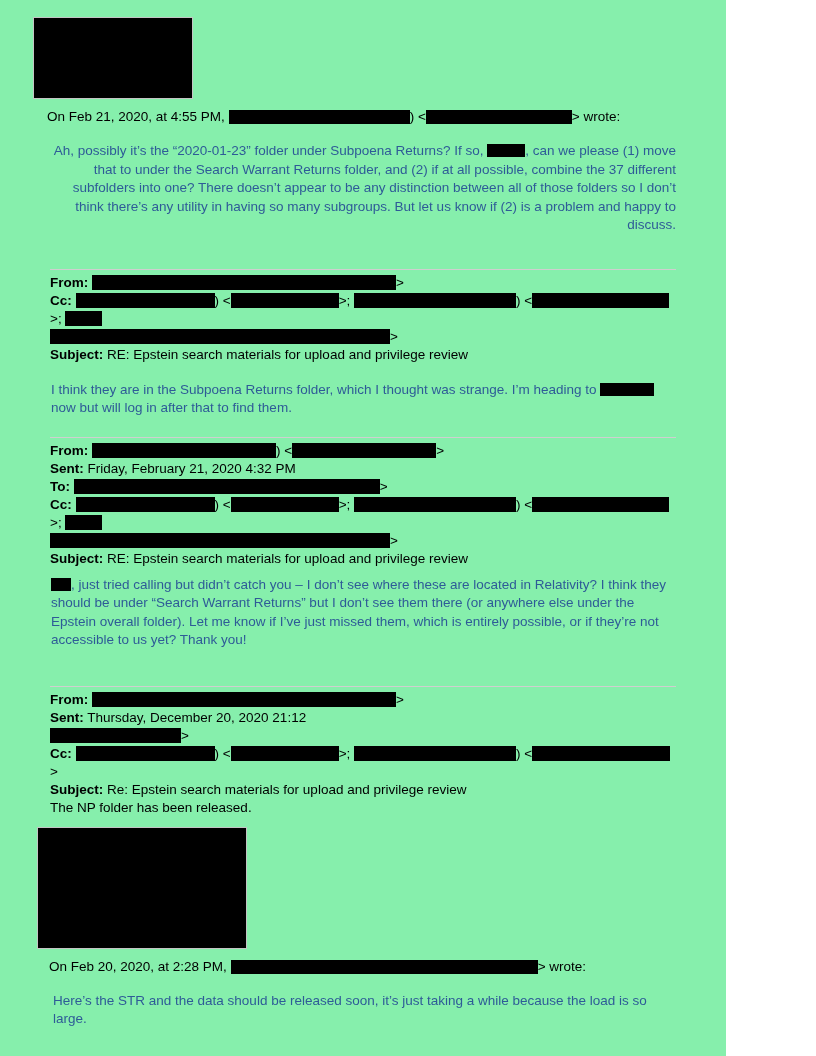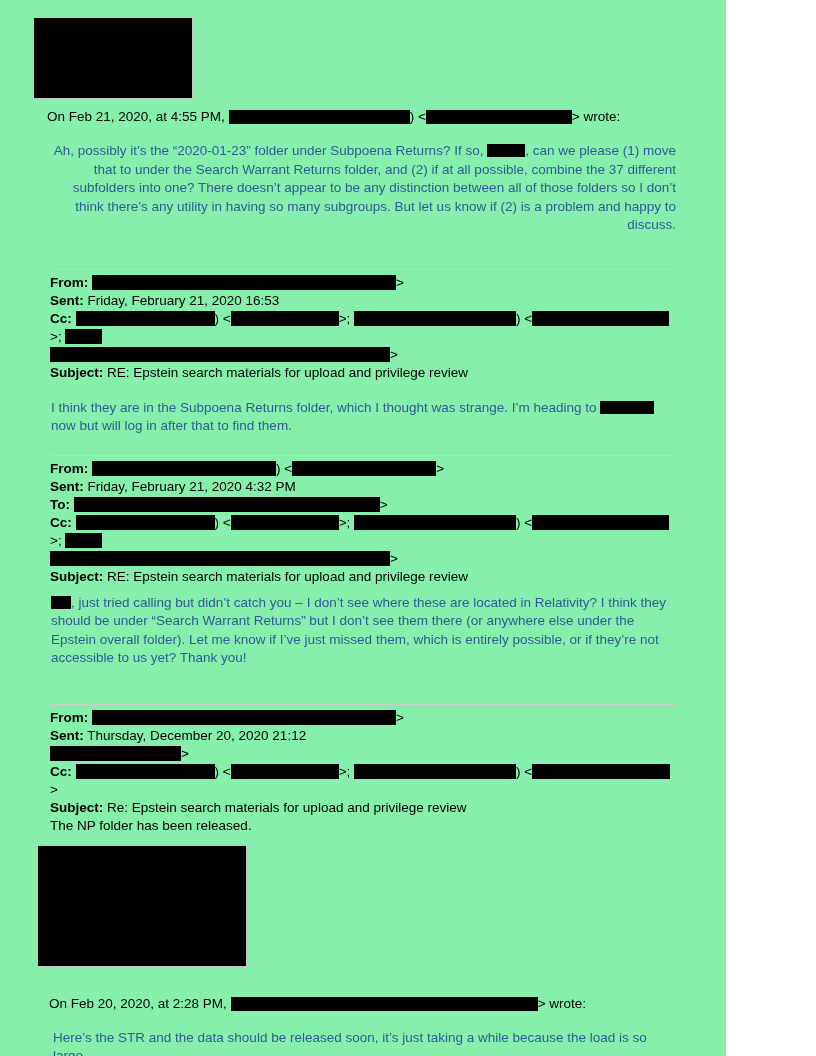--- a/index.html
+++ b/index.html
@@ -10,21 +10,21 @@
   }
   .content { padding:17px 50px 0 50px; }
   .redblock { background:#000; border:1px solid #c4c4c4; }
   #redblock-1 { width:158px; height:80px; margin-left:-17px; }
   #redblock-2 { width:208px; height:120px; margin-left:-13px; margin-top:10px; }
   .red { display:inline-block; background:#000; height:15px; vertical-align:-3px; }
   .red.m { height:14px; }
   .red.s { height:13px; vertical-align:-2px; }
   .attr { line-height:18px; color:#000; }
   #attr-1 { margin-top:9px; margin-left:-3px; }
-  #attr-2 { margin-top:28px; margin-left:-1px; }
+  #attr-2 { margin-top:9px; margin-left:-1px; }
   .quote { color:#2E5B97; line-height:18.5px; }
   #quote-1 { margin-top:16px; margin-left:1px;text-align:right; }
   #body-1 { margin-top:17px; margin-left:1px; }
   #body-2 { margin-top:8px; margin-left:1px; }
   #quote-2 { margin-top:16px; margin-left:3px; }
   .sep { border:none; border-top:1px solid #cfcfcf; margin:0 0 4px 0; }
   #sep-1 { margin-top:34px; }
   #sep-2 { margin-top:19px; }
   #sep-3 { margin-top:36px; }
   .hrow { line-height:18px; }
@@ -40,21 +40,20 @@
     <div class="redblock" id="redblock-1"></div>
 
     <div class="attr" id="attr-1"><span>On Feb 21, 2020, at 4:55 PM,</span> <span class="red m" style="width:181px"></span><span>) &lt;</span><span class="red m" style="width:146px"></span><span>&gt; wrote:</span></div>
 
     <div class="quote" id="quote-1"><span>Ah, possibly it’s the “2020-01-23” folder under Subpoena Returns?  If so,</span> <span class="red s" style="width:38px"></span><span>, can we please (1) move that to under the Search Warrant Returns folder, and (2) if at all possible, combine the 37 different subfolders into one?  There doesn’t appear to be any distinction between all of those folders so I don’t think there’s any utility in having so many subgroups. But let us know if (2) is a problem and happy to discuss.</span></div>
 
     <hr class="sep" id="sep-1">
 
     <div>
       <div class="hrow"><span class="lbl">From:</span> <span class="red" style="width:304px"></span><span>&gt;</span></div>
-      <div class="hrow"><span class="lbl">Sent:</span> <span>Friday, February 21, 2020 16:53</span></div>
       <div class="hrow"><span class="lbl">Cc:</span> <span class="red" style="width:139px"></span><span>) &lt;</span><span class="red" style="width:108px"></span><span>&gt;;</span> <span class="red" style="width:162px"></span><span>) &lt;</span><span class="red" style="width:137px"></span><span>&gt;;</span> <span class="red" style="width:37px"></span></div>
       <div class="hrow"><span class="red" style="width:340px"></span><span>&gt;</span></div>
       <div class="hrow"><span class="lbl">Subject:</span> <span>RE: Epstein search materials for upload and privilege review</span></div>
     </div>
 
     <div class="quote" id="body-1"><span>I think they are in the Subpoena Returns folder, which I thought was strange. I’m heading to</span> <span class="red s" style="width:54px"></span> <span>now but will log in after that to find them.</span></div>
 
     <hr class="sep" id="sep-2">
 
     <div>

